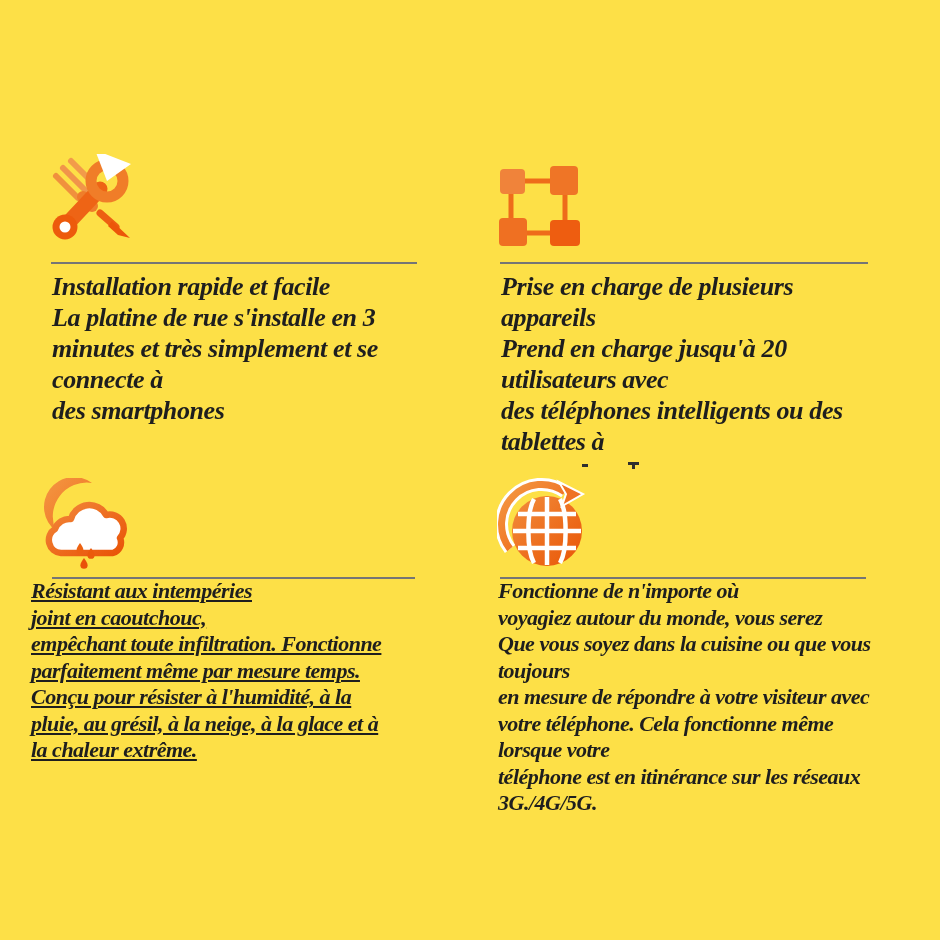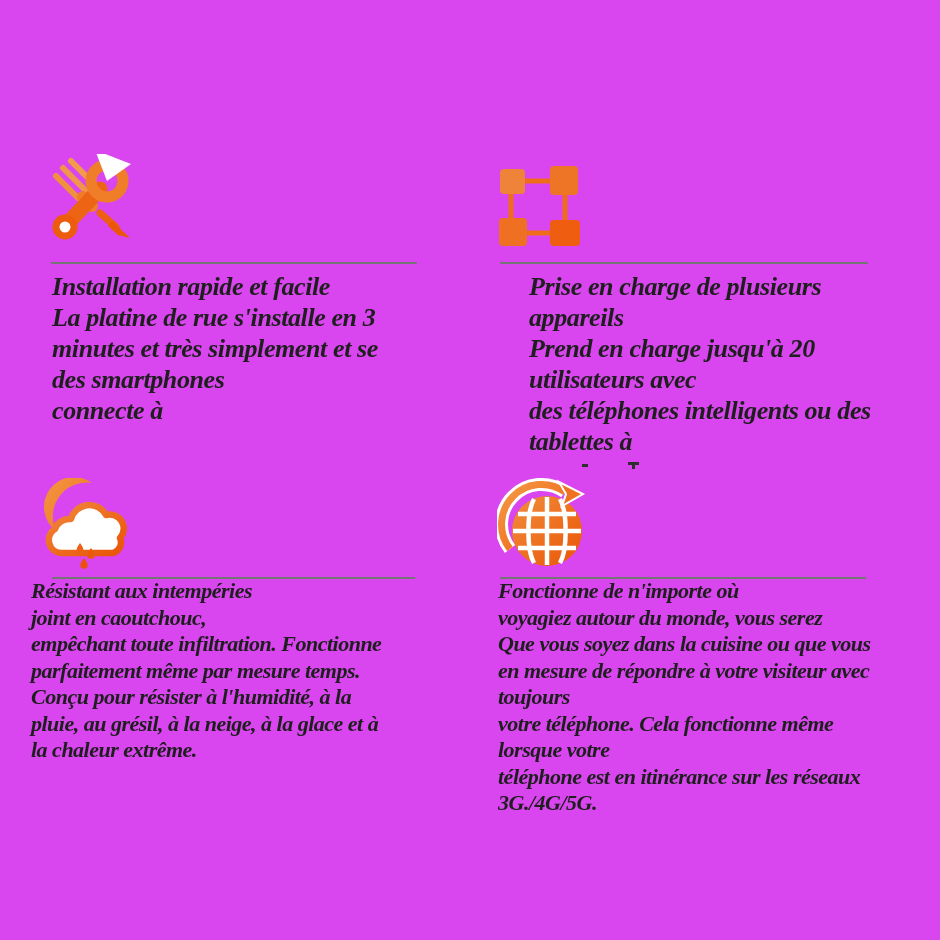--- a/index.html
+++ b/index.html
@@ -1,19 +1,19 @@
 <!DOCTYPE html>
 <html><head>
 <meta charset="utf-8">
 <style>
   html, body { margin:0; padding:0; background:#ffffff; }
   .canvas {
     position:relative;
     width:940px; height:940px;
-    background:#d946ef;
+    background:#fde047;
     overflow:hidden;
     font-family:"Liberation Serif","DejaVu Serif",serif;
   }
   .icon-box { position:absolute; }
   .icon-box svg { display:block; width:100%; height:100%; }
   .divider { position:absolute; height:2px; background:#757575; }
   .text {
     position:absolute;
     font-style:italic;
     font-weight:600;
@@ -28,22 +28,22 @@
   .q2-icon { left:499px; top:165px; width:82px; height:82px; }
   .q3-icon { left:33px;  top:478px; width:96px; height:96px; }
   .q4-icon { left:497px; top:477px; width:96px; height:96px; }
 
   .q1-div { left:51px;  top:262px; width:366px; }
   .q2-div { left:500px; top:262px; width:368px; }
   .q3-div { left:52px;  top:577px; width:363px; }
   .q4-div { left:500px; top:577px; width:366px; }
 
   .q1-text { left:52px;  top:271px; }
-  .q2-text { left:529px; top:271px; }
-  .q3-text { left:31px;  top:578px; }
+  .q2-text { left:501px; top:271px; }
+  .q3-text { left:31px;  top:578px;text-decoration:underline; }
   .q4-text { left:498px; top:578px; }
 
   
   .mark { position:absolute; background:#2e2e2e; }
   .mark-dash  { left:582px; top:464px; width:6px;  height:3px; }
   .mark-tbar  { left:628px; top:462px; width:11px; height:3px; }
   .mark-tstem { left:632px; top:465px; width:3px;  height:4px; }
 </style>
 </head>
 <body>
@@ -65,22 +65,22 @@
       <circle cx="61" cy="27" r="16" fill="none" stroke="#f07d28" stroke-width="11"></circle>
       <polygon points="61,27 49,-4 85,10" fill="#ffffff"></polygon>
       <circle cx="19" cy="73" r="5.5" fill="#ffffff"></circle>
     </svg>
   </div>
   <div class="divider q1-div"></div>
   <div class="text t-lg q1-text">
     <div>Installation rapide et facile</div>
     <div>La platine de rue s'installe en 3</div>
     <div>minutes et très simplement et se</div>
+    <div>connecte à</div>
     <div>des smartphones</div>
-    <div>connecte à</div>
   </div>
 
   <div class="icon-box q2-icon">
     <svg viewBox="0 0 82 82" xmlns="http://www.w3.org/2000/svg">
       <g stroke="#ee6c1a" stroke-width="5">
         <line x1="26" y1="16" x2="51" y2="16"></line>
         <line x1="12" y1="28" x2="12" y2="53"></line>
         <line x1="66" y1="30" x2="66" y2="55"></line>
         <line x1="28" y1="68" x2="51" y2="68"></line>
       </g>
@@ -158,21 +158,21 @@
       <path d="M13,72 A40,40 0 0 1 68,15" stroke="#ffffff" stroke-width="13" fill="none"></path>
       <path d="M13,72 A40,40 0 0 1 68,15" stroke="url(#g-arrow)" stroke-width="7" fill="none"></path>
       <polygon points="62,5 86,17 65,29 69,17" fill="#ef7223" stroke="#ffffff" stroke-width="2"></polygon>
     </svg>
   </div>
   <div class="divider q4-div"></div>
   <div class="text t-sm q4-text">
     <div>Fonctionne de n'importe où</div>
     <div>voyagiez autour du monde, vous serez</div>
     <div>Que vous soyez dans la cuisine ou que vous</div>
+    <div>toujours</div>
     <div>en mesure de répondre à votre visiteur avec</div>
-    <div>toujours</div>
     <div>votre téléphone. Cela fonctionne même</div>
     <div>lorsque votre</div>
     <div>téléphone est en itinérance sur les réseaux</div>
     <div>3G./4G/5G.</div>
   </div>
 
 </div>
 
 </body></html>

